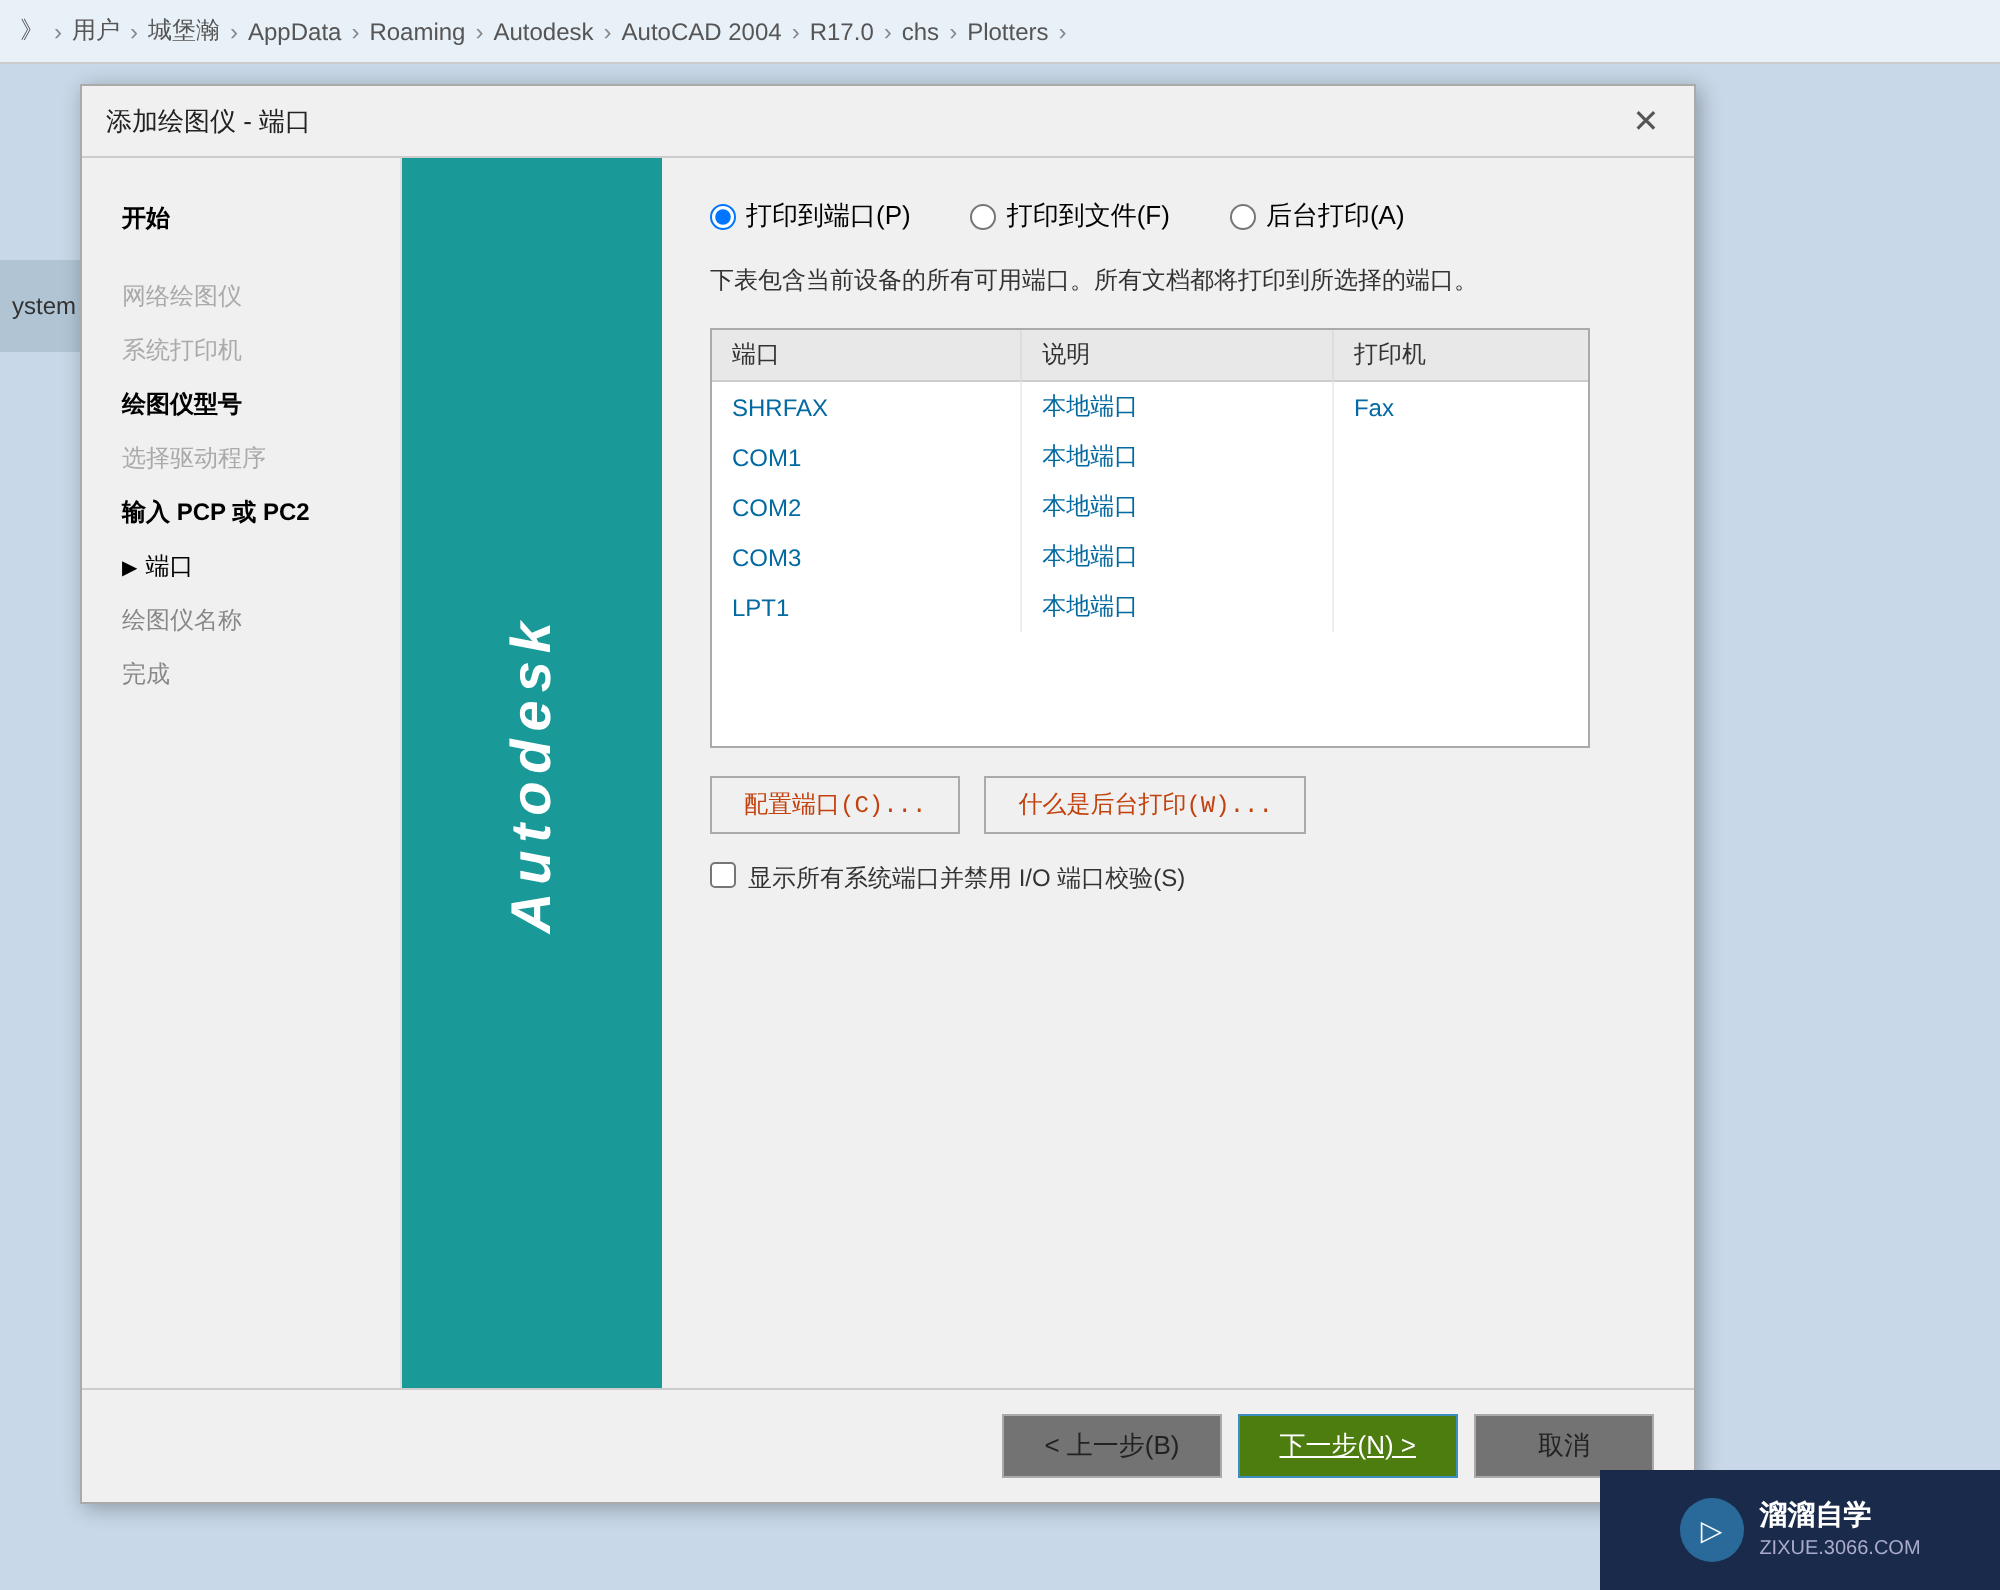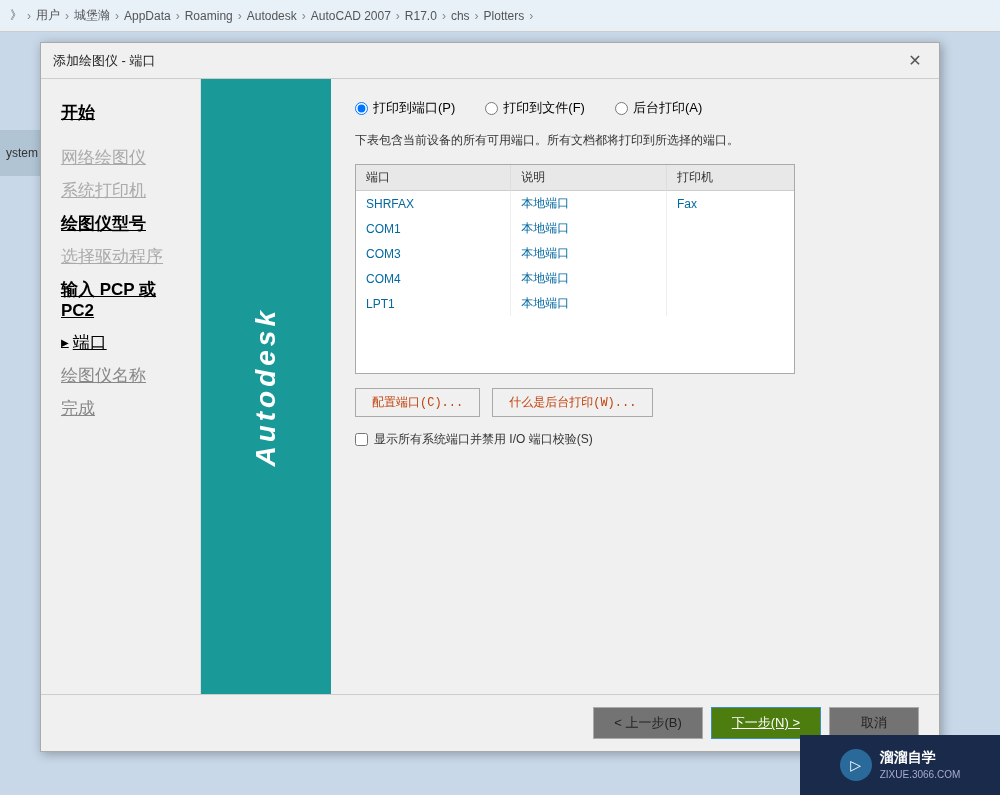--- a/index.html
+++ b/index.html
@@ -44,21 +44,21 @@
       color: #333;
       writing-mode: horizontal-tb;
       border-right: 1px solid #aaa;
     }
 
     
     .dialog {
       position: absolute;
       top: 42px;
       left: 40px;
-      width: 900px;
+      width: 808px;
       height: 710px;
       background: #f0f0f0;
       border: 1px solid #aaa;
       box-shadow: 2px 2px 10px rgba(0,0,0,0.3);
       display: flex;
       flex-direction: column;
     }
 
     
     .dialog-titlebar {
@@ -99,25 +99,24 @@
     .dialog-nav {
       width: 160px;
       padding: 20px 16px;
       background: #f0f0f0;
       border-right: 1px solid #ddd;
       display: flex;
       flex-direction: column;
       gap: 6px;
     }
     .nav-item {
-      font-size: 17px;
+      font-size: 12px;
       color: #888;
       padding: 2px 4px;
       cursor: default;
-      text-decoration: underline;
     }
     .nav-item.bold {
       color: #000;
       font-weight: bold;
     }
     .nav-item.current {
       color: #000;
       display: flex;
       align-items: center;
     }
@@ -233,21 +232,21 @@
       border: 1px solid #aaa;
       cursor: pointer;
       color: #c2410c;
       font-family: Liberation Mono, monospace;
       min-width: 100px;
     }
 
     
     .checkbox-row {
       display: flex;
-      align-items: center;
+      align-items: flex-start;
       gap: 6px;
       font-size: 12px;
       color: #333;
     }
     .checkbox-row input[type=checkbox] {
       cursor: pointer;
     }
 
     
     .dialog-footer {
@@ -321,21 +320,21 @@
   <span>用户</span>
   <span class="sep">›</span>
   <span>城堡瀚</span>
   <span class="sep">›</span>
   <span>AppData</span>
   <span class="sep">›</span>
   <span>Roaming</span>
   <span class="sep">›</span>
   <span>Autodesk</span>
   <span class="sep">›</span>
-  <span>AutoCAD 2007</span>
+  <span>AutoCAD 2004</span>
   <span class="sep">›</span>
   <span>R17.0</span>
   <span class="sep">›</span>
   <span>chs</span>
   <span class="sep">›</span>
   <span>Plotters</span>
   <span class="sep">›</span>
 </div>
 
 <div class="left-label">ystem</div>
@@ -398,26 +397,26 @@
                 <td>SHRFAX</td>
                 <td>本地端口</td>
                 <td>Fax</td>
               </tr>
               <tr>
                 <td>COM1</td>
                 <td>本地端口</td>
                 <td></td>
               </tr>
               <tr>
-                <td>COM3</td>
+                <td>COM2</td>
                 <td>本地端口</td>
                 <td></td>
               </tr>
               <tr>
-                <td>COM4</td>
+                <td>COM3</td>
                 <td>本地端口</td>
                 <td></td>
               </tr>
               <tr>
                 <td>LPT1</td>
                 <td>本地端口</td>
                 <td></td>
               </tr>
             </tbody>
         </table>

